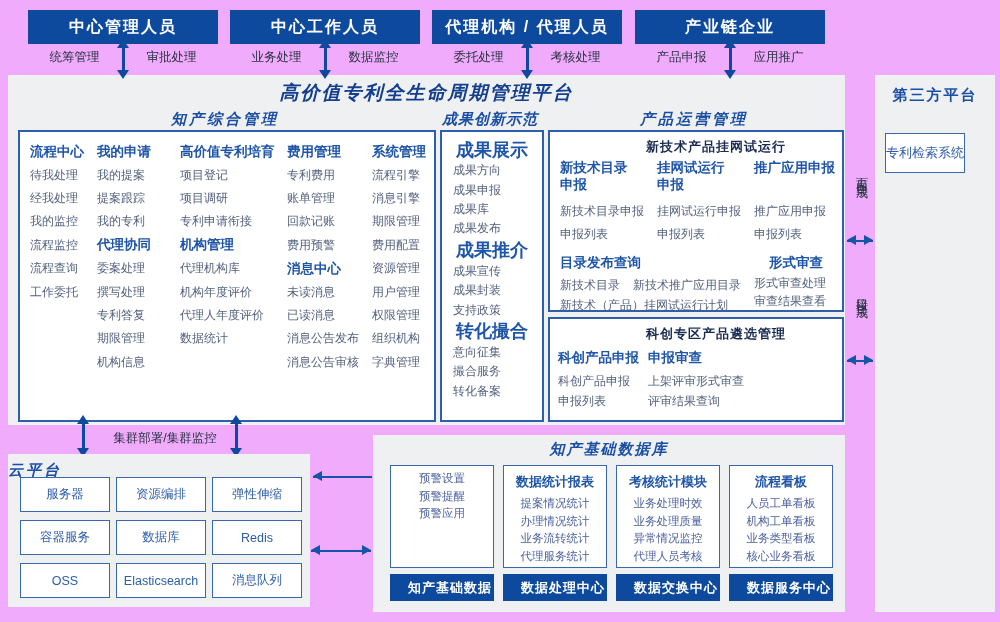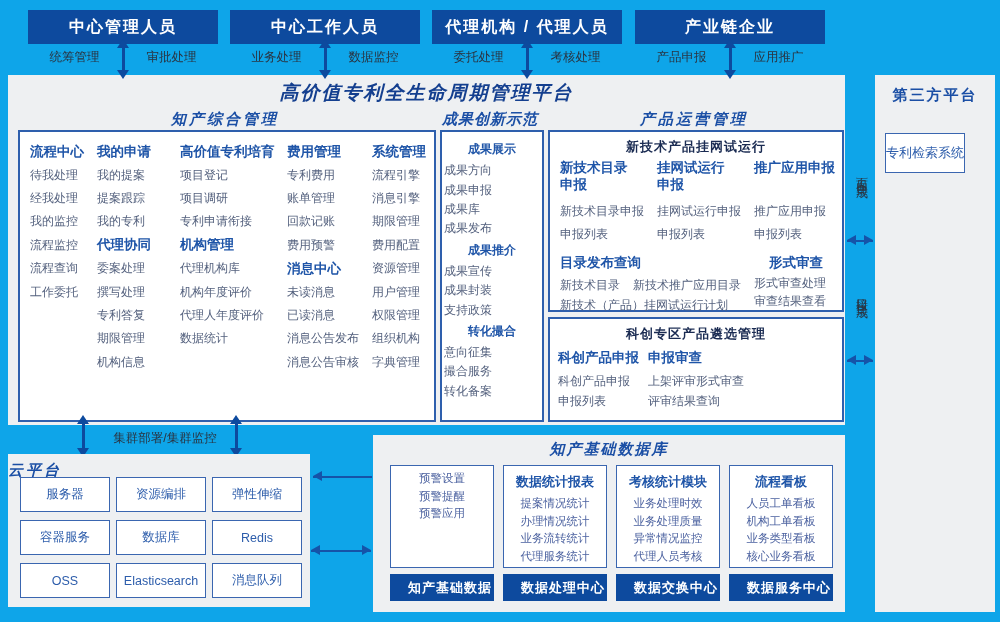--- a/index.html
+++ b/index.html
@@ -1,16 +1,16 @@
 <!DOCTYPE html>
 <html><head>
 <meta charset="utf-8">
 <style>
   html,body{margin:0;padding:0;background:#fff;font-family:"Liberation Sans","DejaVu Sans",sans-serif;}
-  .canvas{position:relative;width:1000px;height:622px;background:#0ea5e9;overflow:hidden;}
+  .canvas{position:relative;width:1000px;height:622px;background:#f0abfc;overflow:hidden;}
 
   
   .actor{position:absolute;top:10px;width:190px;height:64px;}
   .actor-bar{height:34px;background:#0d4a9e;color:#fff;font-weight:bold;font-size:16px;
              letter-spacing:2px;display:flex;align-items:center;justify-content:center;white-space:nowrap;}
   .actor-roles{height:30px;display:flex;justify-content:center;align-items:flex-start;gap:22px;
                font-size:12.5px;color:#2a3442;padding-top:5px;}
   .varrow{position:relative;display:inline-block;width:3px;height:24px;background:#0d4a9e;margin-top:-2px;z-index:3;}
   .varrow::before{content:"";position:absolute;left:-5px;top:-8px;
       border-left:6.5px solid transparent;border-right:6.5px solid transparent;border-bottom:9px solid #0d4a9e;}
@@ -30,27 +30,27 @@
              color:#1b4fa5;letter-spacing:3px;white-space:nowrap;}
 
   .wbox{position:absolute;background:#fff;border:2px solid #2e5fad;}
 
   
   .zcol{position:absolute;top:8px;}
   .cell{height:23.4px;display:flex;align-items:center;font-size:12px;color:#54617e;white-space:nowrap;}
   .cell.hd{font-size:13.5px;font-weight:bold;color:#1f55a8;}
 
   
-  .cgbox .cell{height:19.4px;padding-left:2px;}
-  .cgbox .cell.hd{height:23px;padding-left:0;justify-content:center;font-size:12px;text-align:center;}
+  .cgbox .cell{height:19.4px;padding-left:11px;}
+  .cgbox .cell.hd{height:23px;padding-left:0;justify-content:center;font-size:18px;text-align:center;}
   .cg-rows{position:absolute;top:6px;left:0;width:100%;}
 
   
   .pbox-title{position:absolute;top:6px;left:0;width:100%;text-align:center;font-size:13px;font-weight:bold;
-              color:#1a2b52;letter-spacing:1px;}
+              color:#1a2b52;letter-spacing:1px;padding-left:20px;}
   .phead{position:absolute;font-size:13.5px;font-weight:bold;color:#1f55a8;white-space:nowrap;}
   .phead .hline{line-height:17px;}
   .pitems{position:absolute;}
   .pitem{font-size:12px;color:#54617e;line-height:23px;white-space:nowrap;}
   .pitem.tight{line-height:17.5px;}
   .pitem.mid{line-height:19.5px;}
   .r2lines{position:absolute;}
   .r2line{line-height:17.5px;white-space:nowrap;}
   .inline-item{display:inline-block;font-size:12px;color:#54617e;margin-right:13px;}
 

